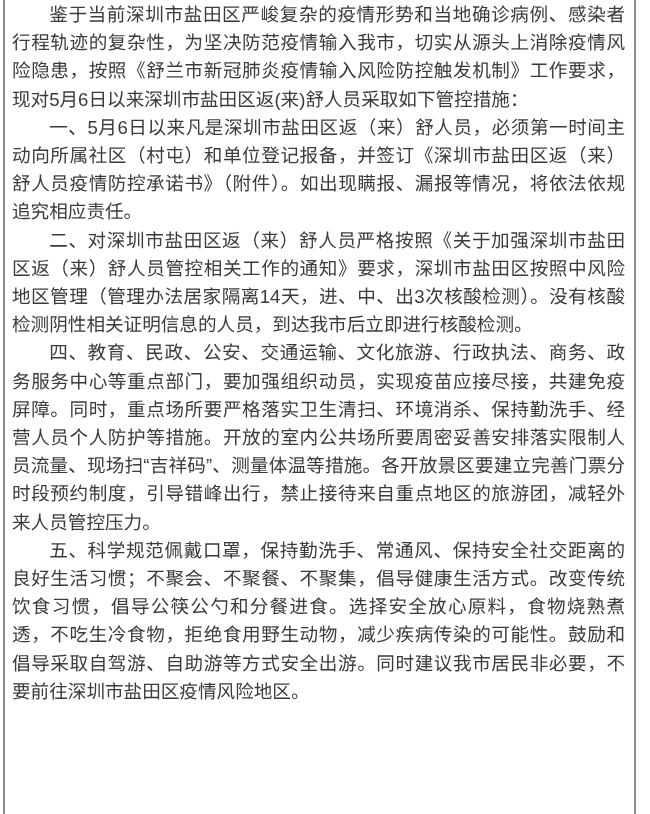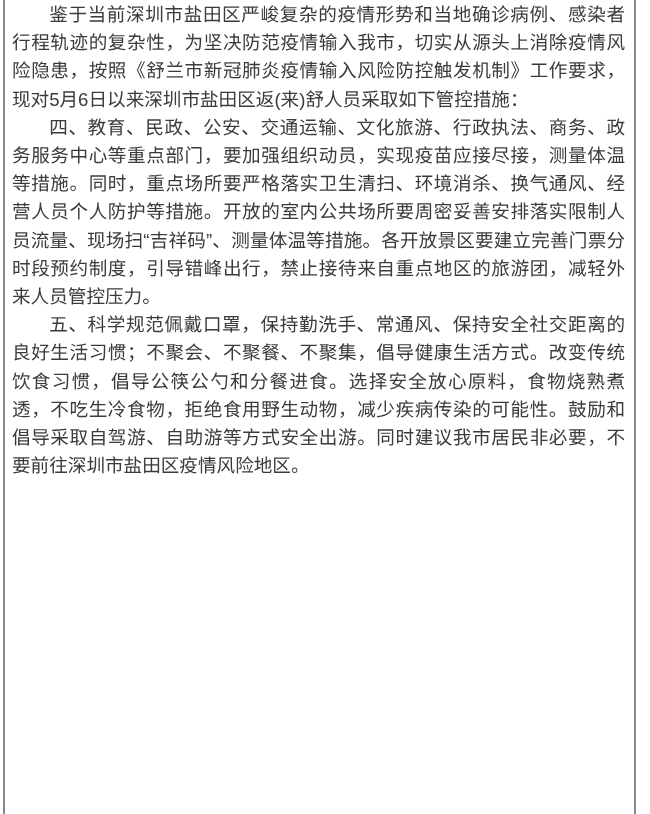--- a/index.html
+++ b/index.html
@@ -50,16 +50,18 @@
 </style>
 </head>
 <body>
 
 <div class="page">
   <div class="rule rule-left"></div>
   <div class="rule rule-right"></div>
 
   <div class="content">
     <p>鉴于当前深圳市盐田区严峻复杂的疫情形势和当地确诊病例、感染者行程轨迹的复杂性，为坚决防范疫情输入我市，切实从源头上消除疫情风险隐患，按照《舒兰市新冠肺炎疫情输入风险防控触发机制》工作要求，现对5月6日以来深圳市盐田区返(来)舒人员采取如下管控措施：</p>
-    <p>四、教育、民政、公安、交通运输、文化旅游、行政执法、商务、政务服务中心等重点部门，要加强组织动员，实现疫苗应接尽接，测量体温等措施。同时，重点场所要严格落实卫生清扫、环境消杀、换气通风、经营人员个人防护等措施。开放的室内公共场所要周密妥善安排落实限制人员流量、现场扫“吉祥码”、测量体温等措施。各开放景区要建立完善门票分时段预约制度，引导错峰出行，禁止接待来自重点地区的旅游团，减轻外来人员管控压力。</p>
+    <p>一、5月6日以来凡是深圳市盐田区返（来）舒人员，必须第一时间主动向所属社区（村屯）和单位登记报备，并签订《深圳市盐田区返（来）舒人员疫情防控承诺书》（附件）。如出现瞒报、漏报等情况，将依法依规追究相应责任。</p>
+    <p>二、对深圳市盐田区返（来）舒人员严格按照《关于加强深圳市盐田区返（来）舒人员管控相关工作的通知》要求，深圳市盐田区按照中风险地区管理（管理办法居家隔离14天，进、中、出3次核酸检测）。没有核酸检测阴性相关证明信息的人员，到达我市后立即进行核酸检测。</p>
+    <p>四、教育、民政、公安、交通运输、文化旅游、行政执法、商务、政务服务中心等重点部门，要加强组织动员，实现疫苗应接尽接，共建免疫屏障。同时，重点场所要严格落实卫生清扫、环境消杀、保持勤洗手、经营人员个人防护等措施。开放的室内公共场所要周密妥善安排落实限制人员流量、现场扫“吉祥码”、测量体温等措施。各开放景区要建立完善门票分时段预约制度，引导错峰出行，禁止接待来自重点地区的旅游团，减轻外来人员管控压力。</p>
     <p>五、科学规范佩戴口罩，保持勤洗手、常通风、保持安全社交距离的良好生活习惯；不聚会、不聚餐、不聚集，倡导健康生活方式。改变传统饮食习惯，倡导公筷公勺和分餐进食。选择安全放心原料，食物烧熟煮透，不吃生冷食物，拒绝食用野生动物，减少疾病传染的可能性。鼓励和倡导采取自驾游、自助游等方式安全出游。同时建议我市居民非必要，不要前往深圳市盐田区疫情风险地区。</p>
   </div>
 </div>
 
 </body></html>

